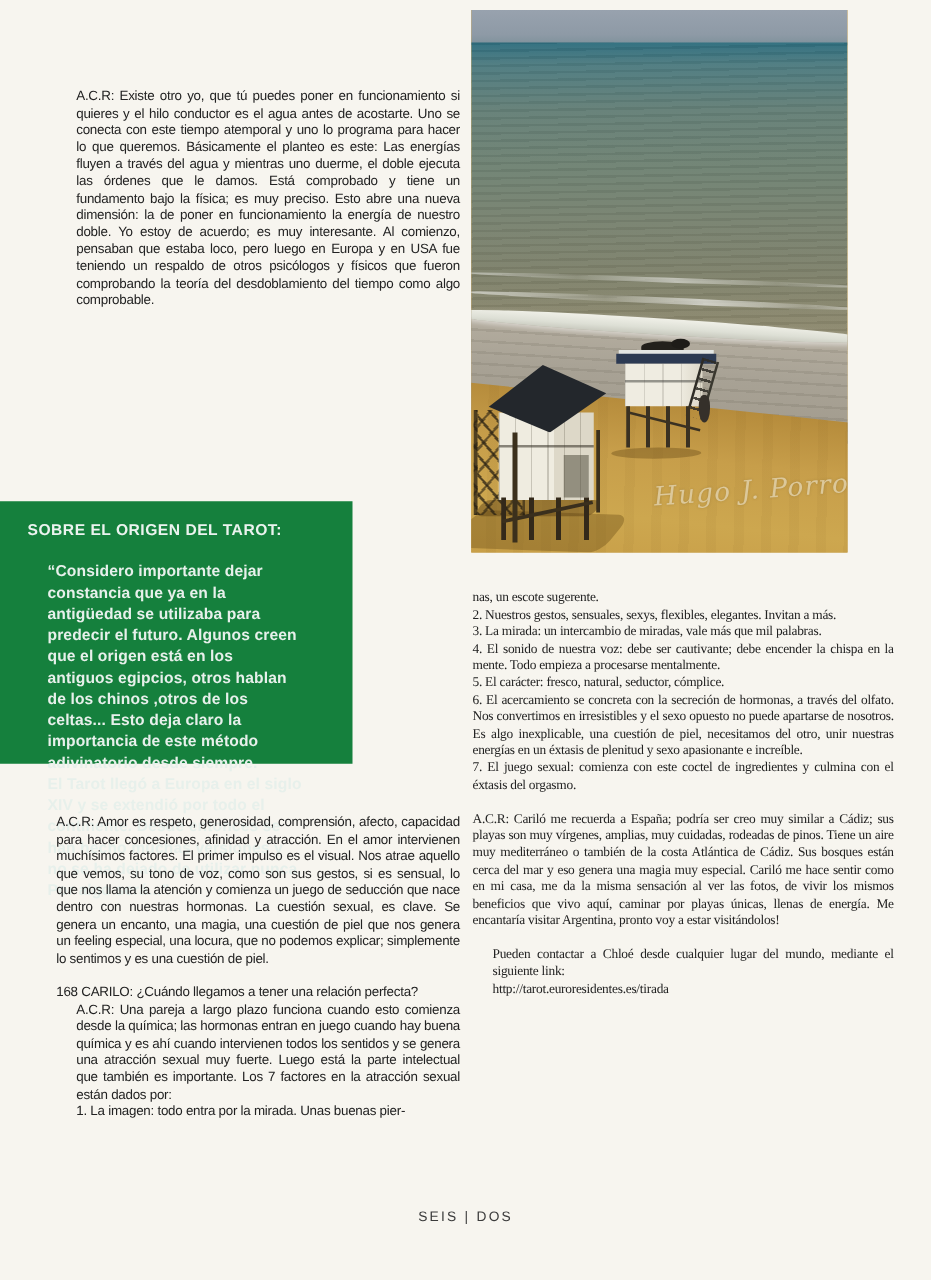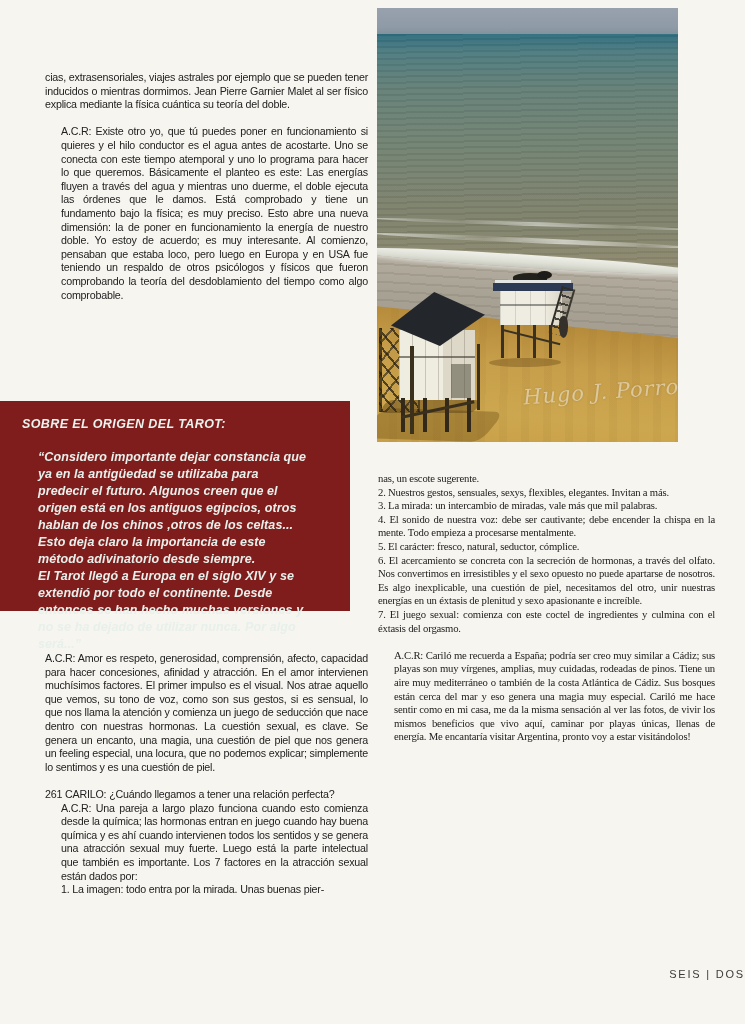--- a/index.html
+++ b/index.html
@@ -14,24 +14,23 @@
   .col-left{position:absolute;left:45px;top:71px;width:323px;}
   .col-left2{position:absolute;left:45px;top:652px;width:323px;}
   .col-right{position:absolute;left:378px;top:472px;width:337px;font-family:Liberation Serif, serif;}
   .para{margin:0 0 13.6px 0;white-space:pre-line;}
   .q{margin:0;white-space:pre-line;}
   .a{margin:0 0 13.6px 0;white-space:pre-line;}
   .para:last-child,.a:last-child{margin-bottom:0;margin-left:16px;}
 
   
   .tarot-box{
-    position:absolute;left:0;top:401px;width:350px;height:210px;
-    background:#7f1d1d;box-sizing:border-box;
+    position:absolute;left:0;top:401px;width:282px;height:210px;
+    background:#15803d;box-sizing:border-box;
     padding:15px 24px 0 22px;
-    font-style:italic;
   }
   .tarot-title{
     margin:0;font-size:12.5px;line-height:17px;font-weight:bold;
     color:#ebf3ef;letter-spacing:0.4px;
   }
   .tarot-body{
     margin:16px;font-size:12.5px;line-height:17px;font-weight:bold;
     color:#e7f0eb;letter-spacing:0.1px;white-space:pre-line;
   }
 
@@ -112,42 +111,41 @@
     background:repeating-linear-gradient(90deg,#3a3122 0 3px,transparent 3px 16px);}
   .h2-brace{left:8px;top:66px;width:60px;height:2px;background:#3a3122;
     transform:rotate(14deg);}
   
   .signature{left:146px;top:372px;font-family:"DejaVu Serif",serif;
     font-style:italic;font-size:21px;color:#dcc89a;letter-spacing:1px;
     transform:rotate(-4deg);white-space:nowrap;
     text-shadow:0 0 2px rgba(90,70,30,0.25);}
 
   
-  .footer{position:absolute;left:0;top:968px;width:100%;text-align:right;
+  .footer{position:absolute;left:0;top:968px;width:100%;text-align:center;
     font-size:11px;letter-spacing:1.8px;color:#3b3b3b;}
 </style>
 </head>
 <body>
 
 <div id="page">
 
   <div class="col-left bodytext">
-    <p class="para">cias, extrasensoriales, viajes astrales por ejemplo que se pueden tener inducidos o mientras dormimos. Jean Pierre Garnier Malet al ser físico explica mediante la física cuántica su teoría del doble.</p>
     <p class="a">A.C.R: Existe otro yo, que tú puedes poner en funcionamiento si quieres y el hilo conductor es el agua antes de acostarte. Uno se conecta con este tiempo atemporal y uno lo programa para hacer lo que queremos. Básicamente el planteo es este: Las energías fluyen a través del agua y mientras uno duerme, el doble ejecuta las órdenes que le damos. Está comprobado y tiene un fundamento bajo la física; es muy preciso. Esto abre una nueva dimensión: la de poner en funcionamiento la energía de nuestro doble. Yo estoy de acuerdo; es muy interesante. Al comienzo, pensaban que estaba loco, pero luego en Europa y en USA fue teniendo un respaldo de otros psicólogos y físicos que fueron comprobando la teoría del desdoblamiento del tiempo como algo comprobable.</p>
   </div>
 
   <div class="tarot-box">
     <p class="tarot-title">SOBRE EL ORIGEN DEL TAROT:</p>
     <p class="tarot-body">“Considero importante dejar constancia que ya en la antigüedad se utilizaba para predecir el futuro. Algunos creen que el origen está en los antiguos egipcios, otros hablan de los chinos ,otros de los celtas... Esto deja claro la importancia de este método adivinatorio desde siempre.
 El Tarot llegó a Europa en el siglo XIV y se extendió por todo el continente. Desde entonces se han hecho muchas versiones y no se ha dejado de utilizar nunca. Por algo será...”</p>
   </div>
 
   <div class="col-left2 bodytext">
     <p class="a">A.C.R: Amor es respeto, generosidad, comprensión, afecto, capacidad para hacer concesiones, afinidad y atracción. En el amor intervienen muchísimos factores. El primer impulso es el visual. Nos atrae aquello que vemos, su tono de voz, como son sus gestos, si es sensual, lo que nos llama la atención y comienza un juego de seducción que nace dentro con nuestras hormonas. La cuestión sexual, es clave. Se genera un encanto, una magia, una cuestión de piel que nos genera un feeling especial, una locura, que no podemos explicar; simplemente lo sentimos y es una cuestión de piel.</p>
-    <p class="q">261 CARILO: ¿Cuándo llegamos a tener una relación perfecta?</p>
+    <p class="q">168 CARILO: ¿Cuándo llegamos a tener una relación perfecta?</p>
     <p class="a">A.C.R: Una pareja a largo plazo funciona cuando esto comienza desde la química; las hormonas entran en juego cuando hay buena química y es ahí cuando intervienen todos los sentidos y se genera una atracción sexual muy fuerte. Luego está la parte intelectual que también es importante. Los 7 factores en la atracción sexual están dados por:
 1. La imagen: todo entra por la mirada. Unas buenas pier-</p>
   </div>
 
   <div class="photo">
     <div class="sky"></div>
     <div class="sea"></div>
     <div class="cap1"></div>
     <div class="cap2"></div>
     <div class="wet-sand"></div>
@@ -184,17 +182,19 @@
 
   <div class="col-right bodytext">
     <p class="para">nas, un escote sugerente.
 2. Nuestros gestos, sensuales, sexys, flexibles, elegantes. Invitan a más.
 3. La mirada: un intercambio de miradas, vale más que mil palabras.
 4. El sonido de nuestra voz: debe ser cautivante; debe encender la chispa en la mente. Todo empieza a procesarse mentalmente.
 5. El carácter: fresco, natural, seductor, cómplice.
 6. El acercamiento se concreta con la secreción de hormonas, a través del olfato. Nos convertimos en irresistibles y el sexo opuesto no puede apartarse de nosotros. Es algo inexplicable, una cuestión de piel, necesitamos del otro, unir nuestras energías en un éxtasis de plenitud y sexo apasionante e increíble.
 7. El juego sexual: comienza con este coctel de ingredientes y culmina con el éxtasis del orgasmo.</p>
     <p class="a">A.C.R: Cariló me recuerda a España; podría ser creo muy similar a Cádiz; sus playas son muy vírgenes, amplias, muy cuidadas, rodeadas de pinos. Tiene un aire muy mediterráneo o también de la costa Atlántica de Cádiz. Sus bosques están cerca del mar y eso genera una magia muy especial. Cariló me hace sentir como en mi casa, me da la misma sensación al ver las fotos, de vivir los mismos beneficios que vivo aquí, caminar por playas únicas, llenas de energía. Me encantaría visitar Argentina, pronto voy a estar visitándolos!</p>
+    <p class="para">Pueden contactar a Chloé desde cualquier lugar del mundo, mediante el siguiente link:
+http://tarot.euroresidentes.es/tirada</p>
   </div>
 
   <div class="footer">SEIS | DOS</div>
 
 </div>
 
 </body></html>

